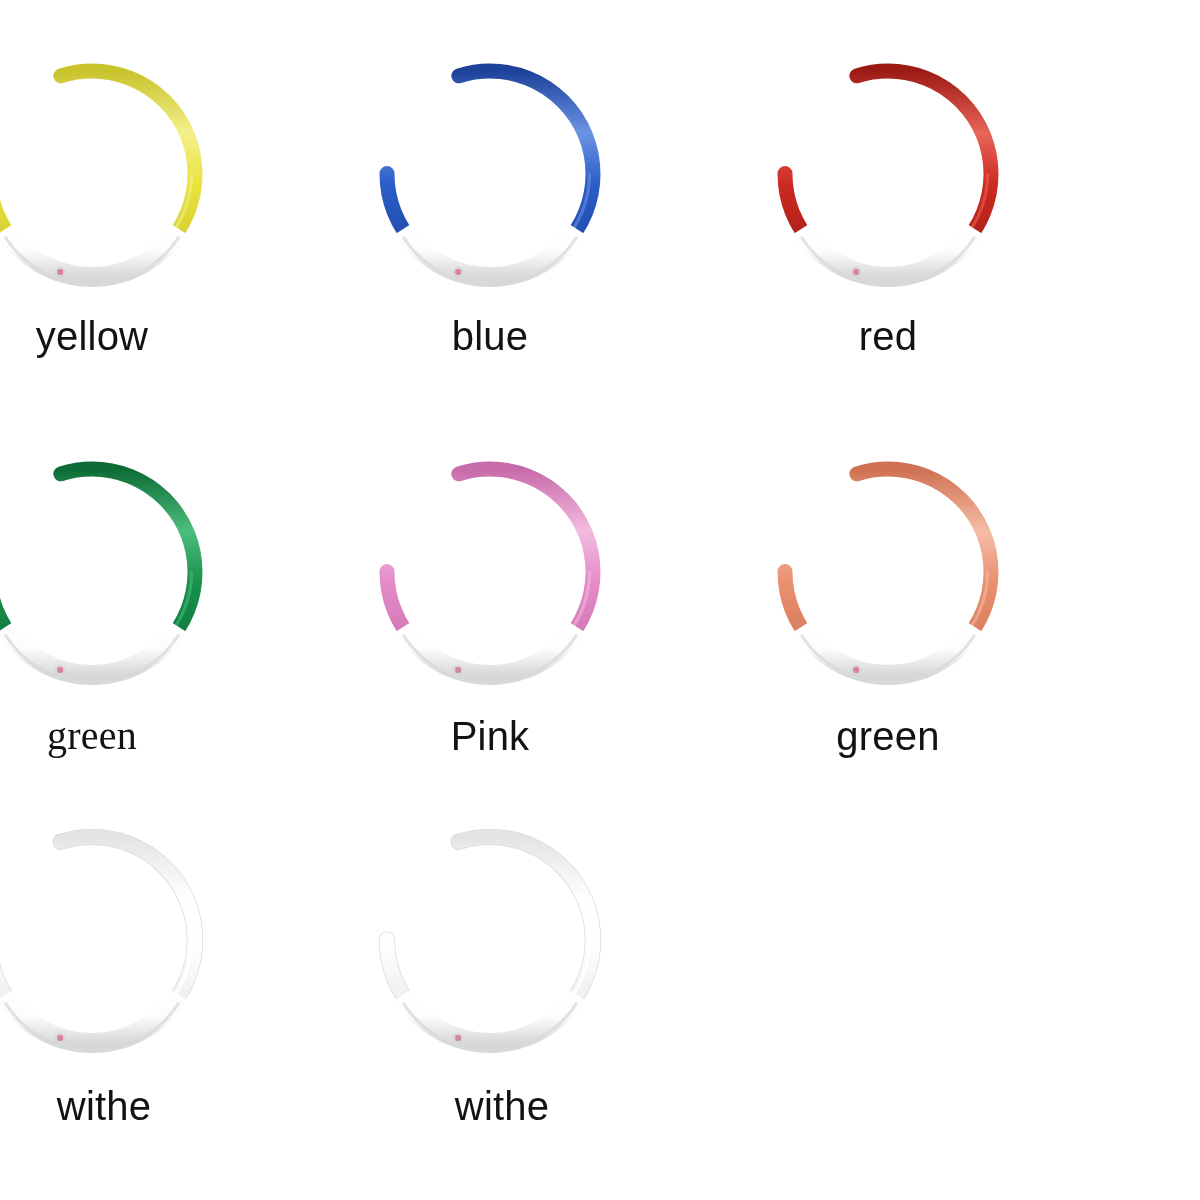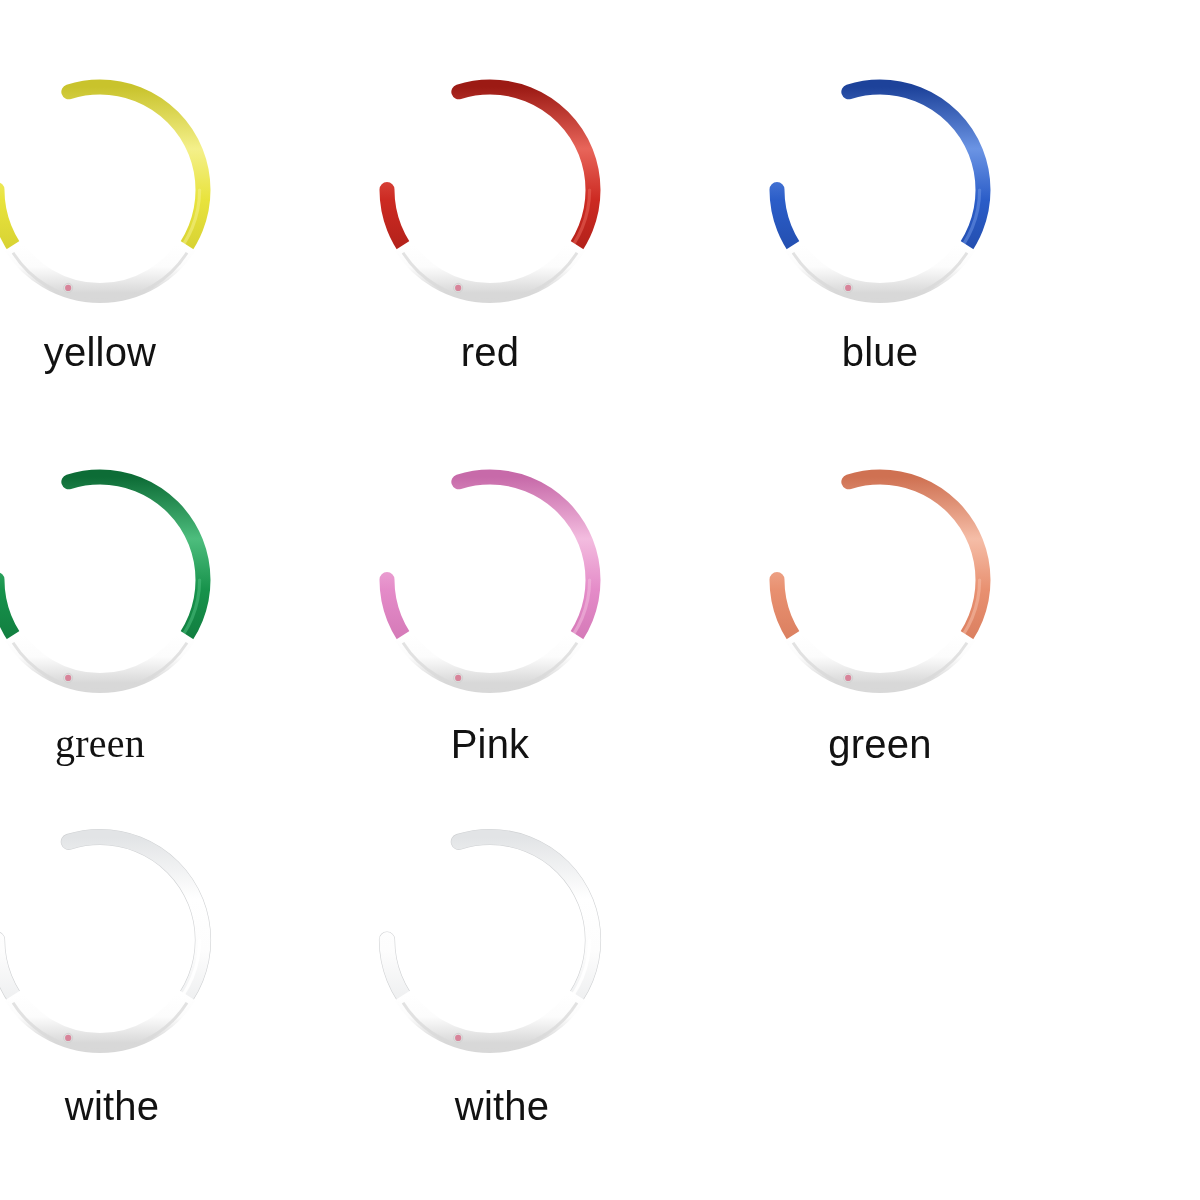--- a/index.html
+++ b/index.html
@@ -13,24 +13,25 @@
     font-family: "Liberation Sans", sans-serif;
     overflow: hidden;
   }
 
   #grid {
     display: grid;
     grid-template-columns: repeat(3, 390px);
     grid-template-rows: 390px 360px 380px;
     justify-content: center;
     align-content: start;
-    padding-top: 72px;
+    padding-top: 56px;
     box-sizing: border-box;
     width: 980px;
     height: 1200px;
+    gap: 8px;
   }
 
   .cell {
     display: flex;
     flex-direction: column;
     align-items: center;
     justify-content: flex-start;
   }
   .cell.empty { visibility: hidden; }
 
@@ -93,20 +94,47 @@
           <circle cx="98.1712495793804" cy="215.9588211784008" r="3.1" fill="#d8849a"></circle>
           <circle cx="98.1712495793804" cy="215.9588211784008" r="4.6" fill="none" stroke="#cfcfcf" stroke-width="0.9"></circle>
         </svg>
       </div>
       <div class="label">yellow</div>
     </div>
     <div class="cell row1">
       <div class="ring-wrap">
         <svg viewBox="0 0 260 250">
           <defs>
+            <linearGradient id="tubeGrad2" x1="0" y1="0" x2="0" y2="1">
+              <stop offset="0" stop-color="#1d429a"></stop>
+              <stop offset="0.3" stop-color="#6b94e4"></stop>
+              <stop offset="0.55" stop-color="#2b5dc8"></stop>
+              <stop offset="1" stop-color="#1d429a"></stop>
+            </linearGradient>
+            <linearGradient id="modGrad2" x1="0" y1="0" x2="0" y2="1">
+              <stop offset="0" stop-color="#ffffff"></stop>
+              <stop offset="0.45" stop-color="#fcfcfc"></stop>
+              <stop offset="1" stop-color="#d8d8d8"></stop>
+            </linearGradient>
+          </defs>
+          <circle cx="130" cy="118" r="103" fill="none" stroke="url(#tubeGrad2)" stroke-width="15" stroke-linecap="round" stroke-dasharray="517.7344693115979 129.43361732789947" stroke-dashoffset="194.1504259918492"></circle>
+          <circle cx="130" cy="118" r="99.6" fill="none" stroke="#6b94e4" stroke-width="3.2" stroke-linecap="round" stroke-opacity="0.55" stroke-dasharray="271.81059638858886 647.1680866394973" stroke-dashoffset="194.1504259918492"></circle>
+          <line x1="194.99147445518696" y1="198.095931533011" x2="186.09228751706252" y2="204.5615693082282" stroke="#1d429a" stroke-width="1.6" stroke-opacity="0.85"></line>
+          <path d="M 43.03422367329243 173.19015988283664 A 103 103 0 0 0 216.96577632670756 173.1901598828366" fill="none" stroke="url(#modGrad2)" stroke-width="20" stroke-linecap="butt"></path>
+          <path d="M 43.03422367329243 173.19015988283664 A 103 103 0 0 0 216.96577632670756 173.1901598828366" fill="none" stroke="#d8d8d8" stroke-width="3" stroke-opacity="0.75" transform="translate(0,7.6)"></path>
+          <circle cx="98.1712495793804" cy="215.9588211784008" r="3.1" fill="#d8849a"></circle>
+          <circle cx="98.1712495793804" cy="215.9588211784008" r="4.6" fill="none" stroke="#cfcfcf" stroke-width="0.9"></circle>
+        </svg>
+      </div>
+      <div class="label">blue</div>
+    </div>
+    <div class="cell row1">
+      <div class="ring-wrap">
+        <svg viewBox="0 0 260 250">
+          <defs>
             <linearGradient id="tubeGrad1" x1="0" y1="0" x2="0" y2="1">
               <stop offset="0" stop-color="#9c1a14"></stop>
               <stop offset="0.3" stop-color="#e8655a"></stop>
               <stop offset="0.55" stop-color="#cc2a22"></stop>
               <stop offset="1" stop-color="#9c1a14"></stop>
             </linearGradient>
             <linearGradient id="modGrad1" x1="0" y1="0" x2="0" y2="1">
               <stop offset="0" stop-color="#ffffff"></stop>
               <stop offset="0.45" stop-color="#fcfcfc"></stop>
               <stop offset="1" stop-color="#d8d8d8"></stop>
@@ -116,47 +144,20 @@
           <circle cx="130" cy="118" r="99.6" fill="none" stroke="#e8655a" stroke-width="3.2" stroke-linecap="round" stroke-opacity="0.55" stroke-dasharray="271.81059638858886 647.1680866394973" stroke-dashoffset="194.1504259918492"></circle>
           <line x1="194.99147445518696" y1="198.095931533011" x2="186.09228751706252" y2="204.5615693082282" stroke="#9c1a14" stroke-width="1.6" stroke-opacity="0.85"></line>
           <path d="M 43.03422367329243 173.19015988283664 A 103 103 0 0 0 216.96577632670756 173.1901598828366" fill="none" stroke="url(#modGrad1)" stroke-width="20" stroke-linecap="butt"></path>
           <path d="M 43.03422367329243 173.19015988283664 A 103 103 0 0 0 216.96577632670756 173.1901598828366" fill="none" stroke="#d8d8d8" stroke-width="3" stroke-opacity="0.75" transform="translate(0,7.6)"></path>
           <circle cx="98.1712495793804" cy="215.9588211784008" r="3.1" fill="#d8849a"></circle>
           <circle cx="98.1712495793804" cy="215.9588211784008" r="4.6" fill="none" stroke="#cfcfcf" stroke-width="0.9"></circle>
         </svg>
       </div>
       <div class="label">red</div>
     </div>
-    <div class="cell row1">
-      <div class="ring-wrap">
-        <svg viewBox="0 0 260 250">
-          <defs>
-            <linearGradient id="tubeGrad2" x1="0" y1="0" x2="0" y2="1">
-              <stop offset="0" stop-color="#1d429a"></stop>
-              <stop offset="0.3" stop-color="#6b94e4"></stop>
-              <stop offset="0.55" stop-color="#2b5dc8"></stop>
-              <stop offset="1" stop-color="#1d429a"></stop>
-            </linearGradient>
-            <linearGradient id="modGrad2" x1="0" y1="0" x2="0" y2="1">
-              <stop offset="0" stop-color="#ffffff"></stop>
-              <stop offset="0.45" stop-color="#fcfcfc"></stop>
-              <stop offset="1" stop-color="#d8d8d8"></stop>
-            </linearGradient>
-          </defs>
-          <circle cx="130" cy="118" r="103" fill="none" stroke="url(#tubeGrad2)" stroke-width="15" stroke-linecap="round" stroke-dasharray="517.7344693115979 129.43361732789947" stroke-dashoffset="194.1504259918492"></circle>
-          <circle cx="130" cy="118" r="99.6" fill="none" stroke="#6b94e4" stroke-width="3.2" stroke-linecap="round" stroke-opacity="0.55" stroke-dasharray="271.81059638858886 647.1680866394973" stroke-dashoffset="194.1504259918492"></circle>
-          <line x1="194.99147445518696" y1="198.095931533011" x2="186.09228751706252" y2="204.5615693082282" stroke="#1d429a" stroke-width="1.6" stroke-opacity="0.85"></line>
-          <path d="M 43.03422367329243 173.19015988283664 A 103 103 0 0 0 216.96577632670756 173.1901598828366" fill="none" stroke="url(#modGrad2)" stroke-width="20" stroke-linecap="butt"></path>
-          <path d="M 43.03422367329243 173.19015988283664 A 103 103 0 0 0 216.96577632670756 173.1901598828366" fill="none" stroke="#d8d8d8" stroke-width="3" stroke-opacity="0.75" transform="translate(0,7.6)"></path>
-          <circle cx="98.1712495793804" cy="215.9588211784008" r="3.1" fill="#d8849a"></circle>
-          <circle cx="98.1712495793804" cy="215.9588211784008" r="4.6" fill="none" stroke="#cfcfcf" stroke-width="0.9"></circle>
-        </svg>
-      </div>
-      <div class="label">blue</div>
-    </div>
     <div class="cell row2">
       <div class="ring-wrap">
         <svg viewBox="0 0 260 250">
           <defs>
             <linearGradient id="tubeGrad3" x1="0" y1="0" x2="0" y2="1">
               <stop offset="0" stop-color="#0d6c36"></stop>
               <stop offset="0.3" stop-color="#4dbd7d"></stop>
               <stop offset="0.55" stop-color="#17924b"></stop>
               <stop offset="1" stop-color="#0d6c36"></stop>
             </linearGradient>

